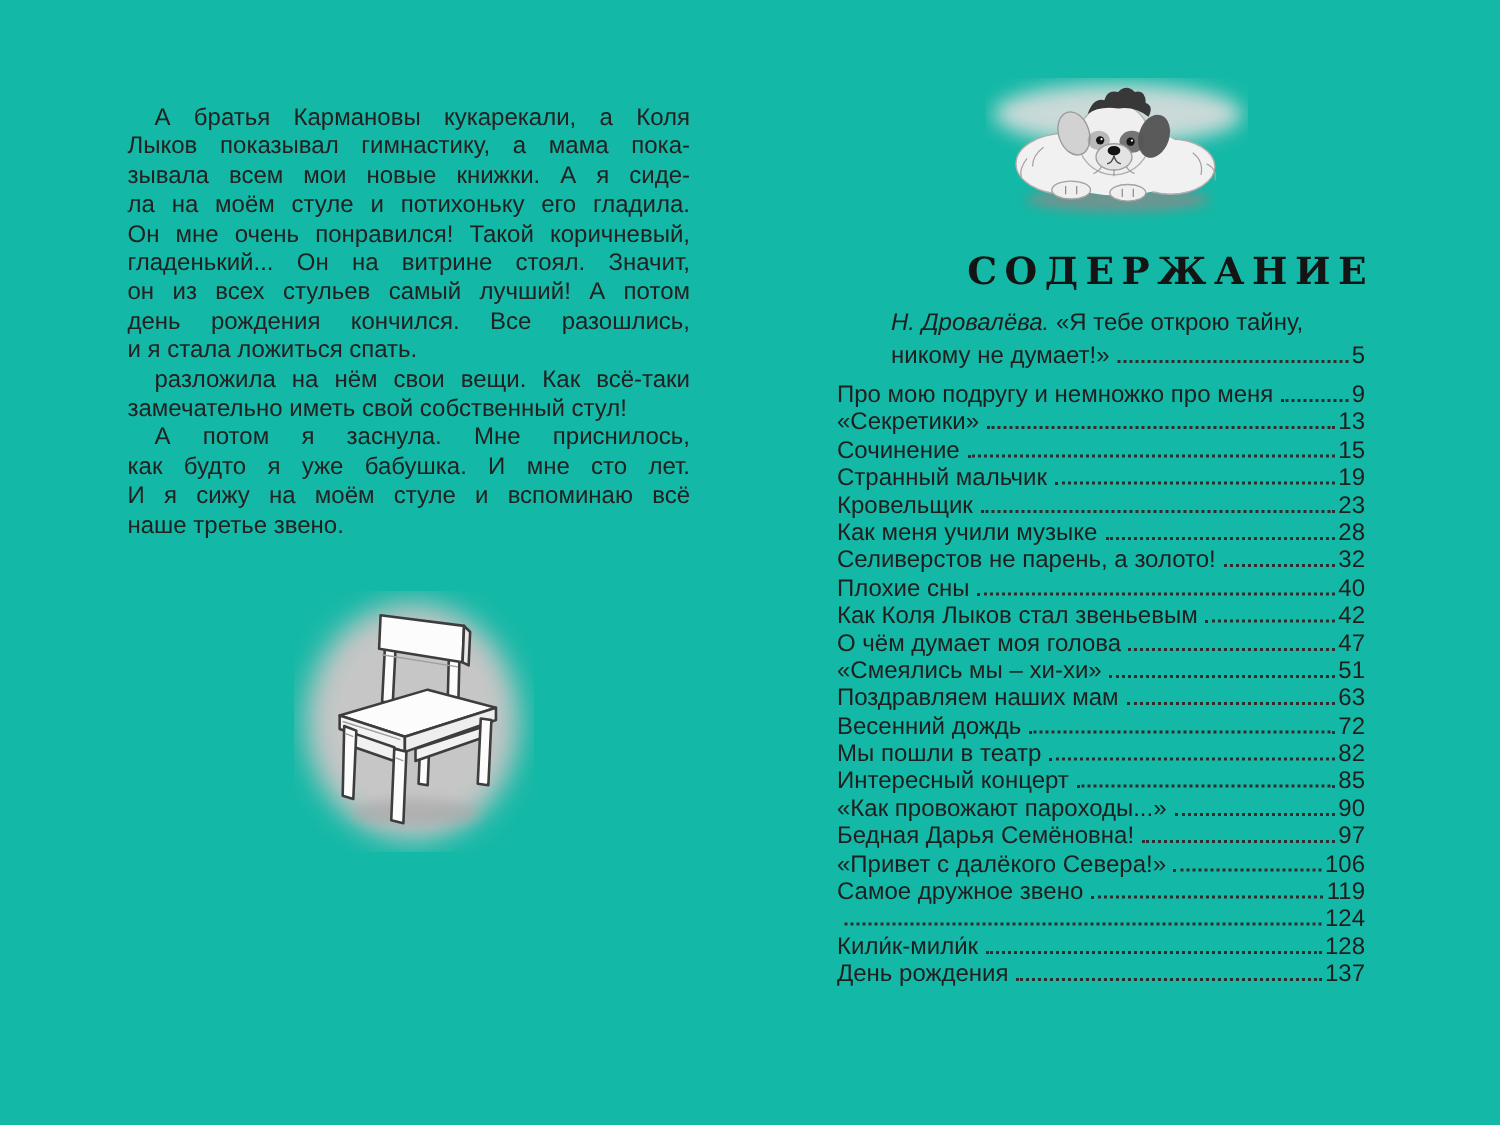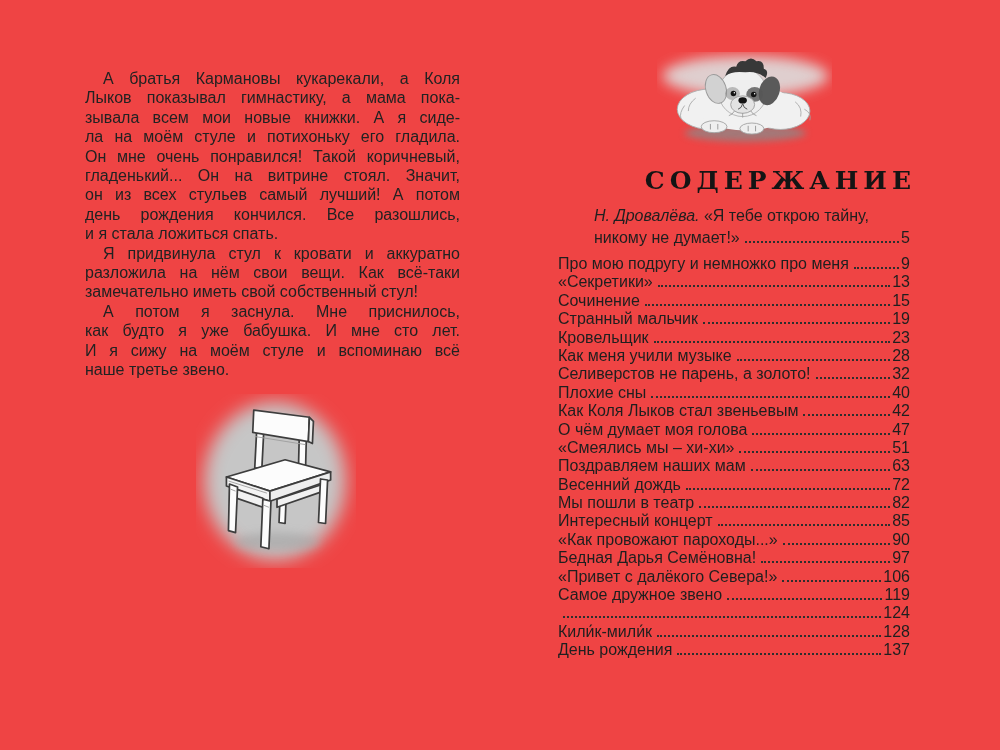--- a/index.html
+++ b/index.html
@@ -4,21 +4,21 @@
 <style>
   html, body {
     margin: 0;
     width: 1000px;
     height: 750px;
     background: #ffffff;
     overflow: hidden;
     font-family: "Liberation Sans", sans-serif;
     color: #1f1f1f;
   }
-  .spread { position: absolute; inset: 0; background: #ef4444; }
+  .spread { position: absolute; inset: 0; background: #14b8a6; }
 
   
   #story {
     position: absolute;
     left: 85px; top: 69px; width: 375px;
     font-size: 16px; line-height: 19.4px;
     color: #222;
   }
   .para { margin: 0; }
   .line { text-align: justify; text-align-last: justify; }
@@ -80,21 +80,20 @@
           <div class="line">Лыков показывал гимнастику, а мама пока-</div>
           <div class="line">зывала всем мои новые книжки. А я сиде-</div>
           <div class="line">ла на моём стуле и потихоньку его гладила.</div>
           <div class="line">Он мне очень понравился! Такой коричневый,</div>
           <div class="line">гладенький... Он на витрине стоял. Значит,</div>
           <div class="line">он из всех стульев самый лучший! А потом</div>
           <div class="line">день рождения кончился. Все разошлись,</div>
           <div class="line">и я стала ложиться спать.</div>
         </div>
         <div class="para">
-          <div class="line">Я придвинула стул к кровати и аккуратно</div>
           <div class="line">разложила на нём свои вещи. Как всё-таки</div>
           <div class="line">замечательно иметь свой собственный стул!</div>
         </div>
         <div class="para">
           <div class="line">А потом я заснула. Мне приснилось,</div>
           <div class="line">как будто я уже бабушка. И мне сто лет.</div>
           <div class="line">И я сижу на моём стуле и вспоминаю всё</div>
           <div class="line">наше третье звено.</div>
         </div>
       </div>

